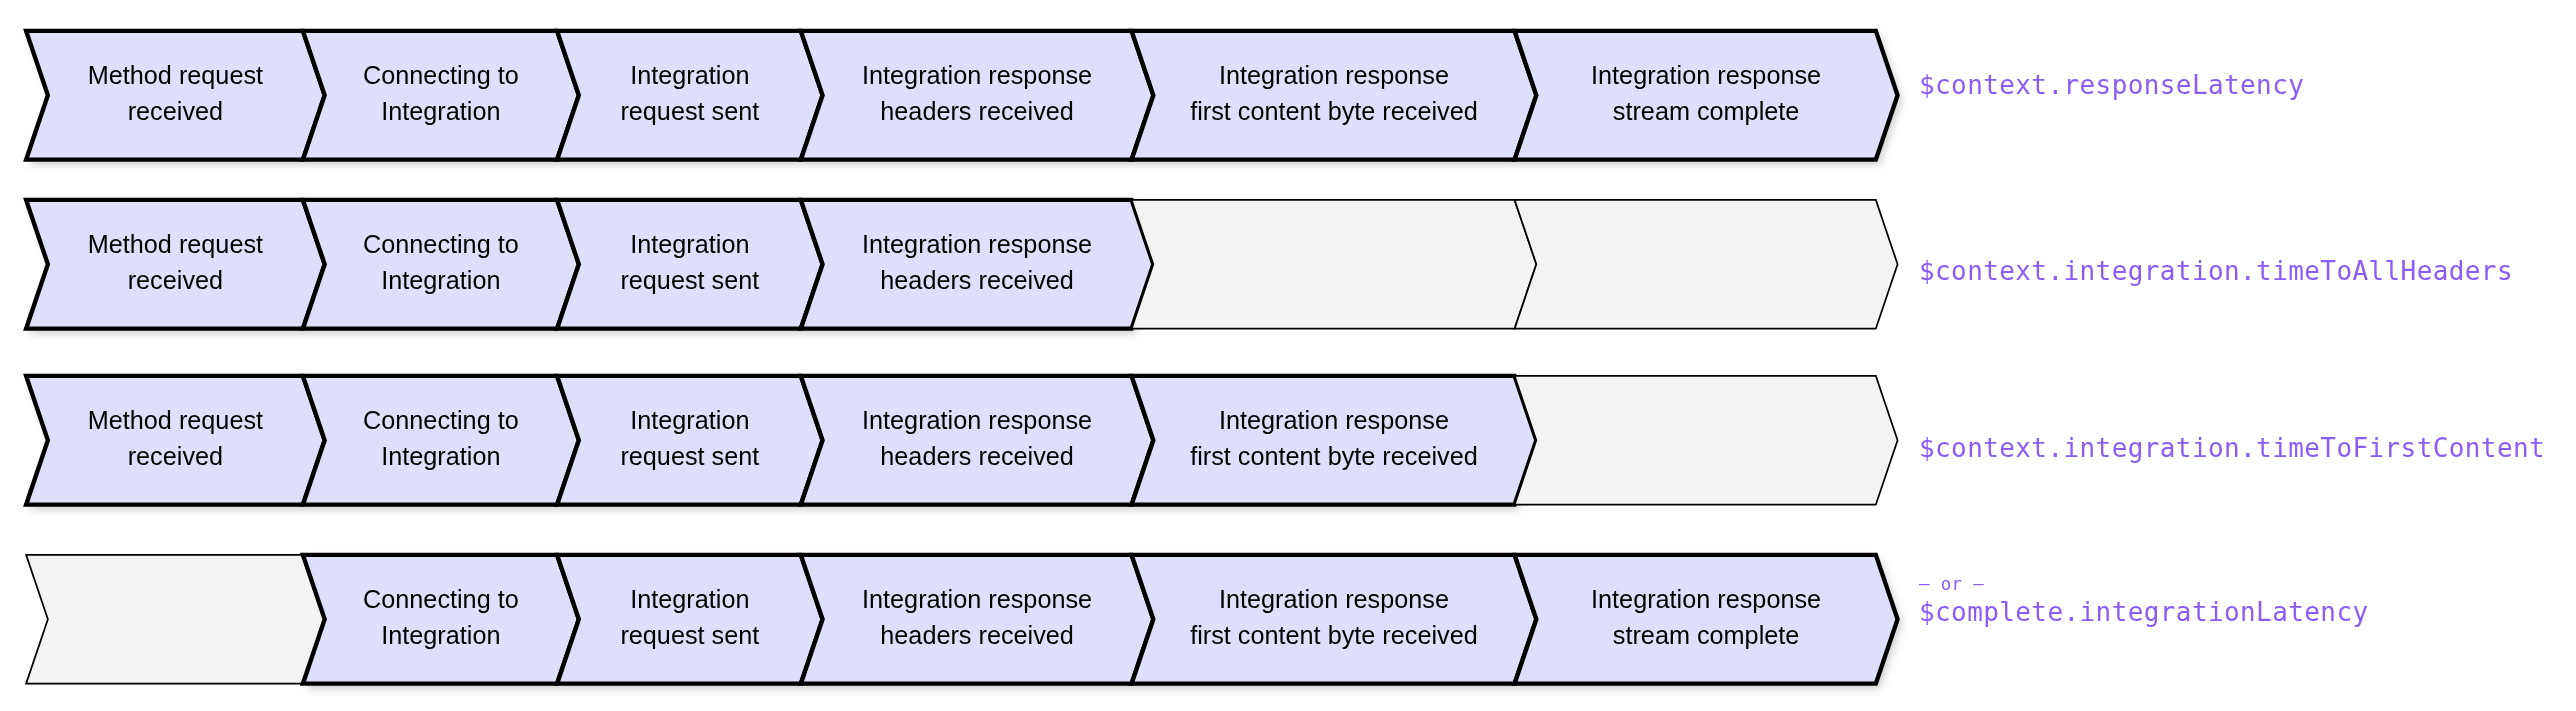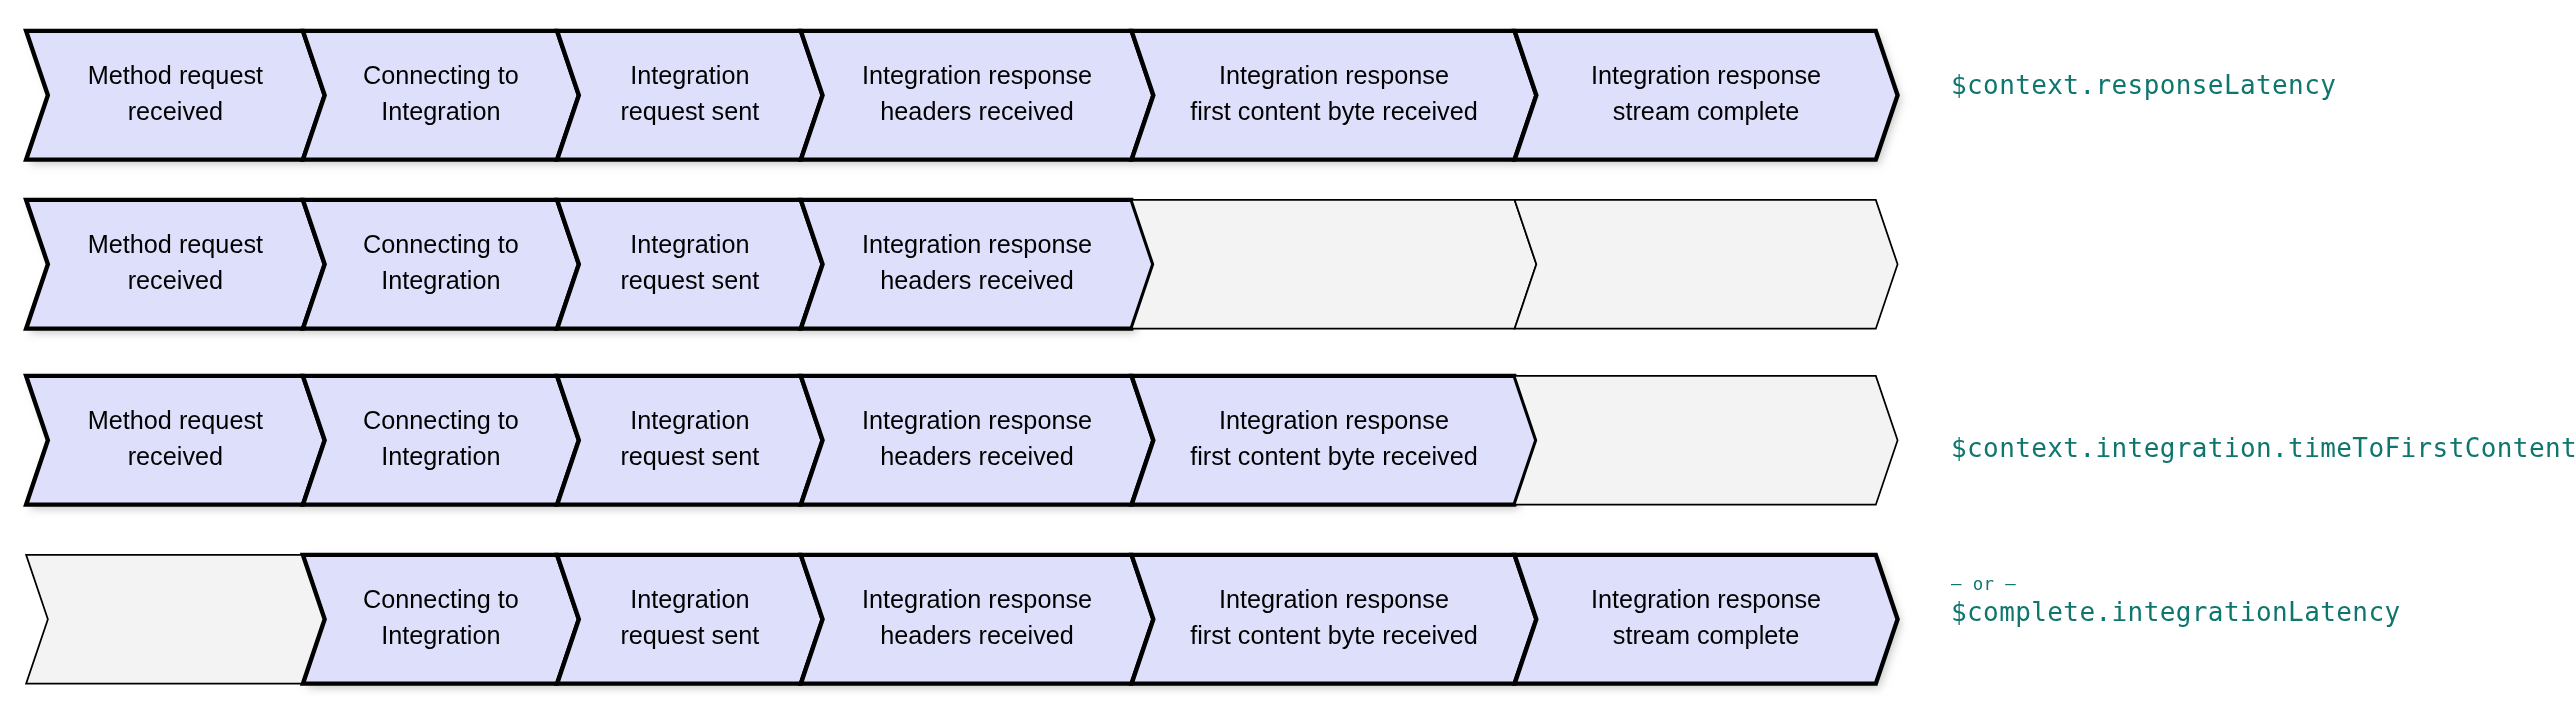--- a/index.html
+++ b/index.html
@@ -32,24 +32,23 @@
 
   .chevron-bar {
     position: absolute;
     left: 0;
     top: 0;
   }
 
   .label-block {
     position: absolute;
     font-family: "DejaVu Sans Mono", "Liberation Mono", monospace;
-    color: #0f766e;
+    color: #8b5cf6;
     white-space: nowrap;
     letter-spacing: 0.4px;
-    margin-left: 32px;
   }
   .label-line {
     display: block;
     font-size: 26px;
     line-height: 35px;
   }
   .label-or {
     display: block;
     font-size: 17.4px;
     line-height: 21px;
@@ -142,20 +141,23 @@
           <text class="seg-text" x="1122.5" y="97">headers received</text>
         </g>
         <g>
           <path d="M 1300 2 L 1740 2 L 1765 76 L 1740 150 L 1300 150 L 1325 76 Z" fill="#f3f3f3" stroke="#000000" stroke-width="2" stroke-linejoin="miter"></path>
         </g>
         <g>
           <path d="M 1740 2 L 2155 2 L 2180 76 L 2155 150 L 1740 150 L 1765 76 Z" fill="#f3f3f3" stroke="#000000" stroke-width="2" stroke-linejoin="miter"></path>
         </g>
       </svg>
     </div>
+    <div class="label-block" style="left: 1919px; top: 254px;">
+      <span class="label-line">$context.integration.timeToAllHeaders</span>
+    </div>
     <div class="row" style="top: 374px;">
       <svg width="1915" height="143" class="chevron-bar" viewBox="0 0 2200 164">
         <defs>
           <filter id="sh2" x="-10%" y="-10%" width="130%" height="140%">
             <feDropShadow dx="4" dy="5" stdDeviation="5" flood-color="#9a9a9a" flood-opacity="0.55"></feDropShadow>
           </filter>
         </defs>
         <path d="M 30 2 L 1740 2 L 1765 76 L 1740 150 L 30 150 L 55 76 Z" fill="#dee0fb" filter="url(#sh2)"></path>
         <g>
           <path d="M 30 2 L 348 2 L 373 76 L 348 150 L 30 150 L 55 76 Z" fill="#dee0fb" stroke="#000000" stroke-width="5" stroke-linejoin="miter"></path>

